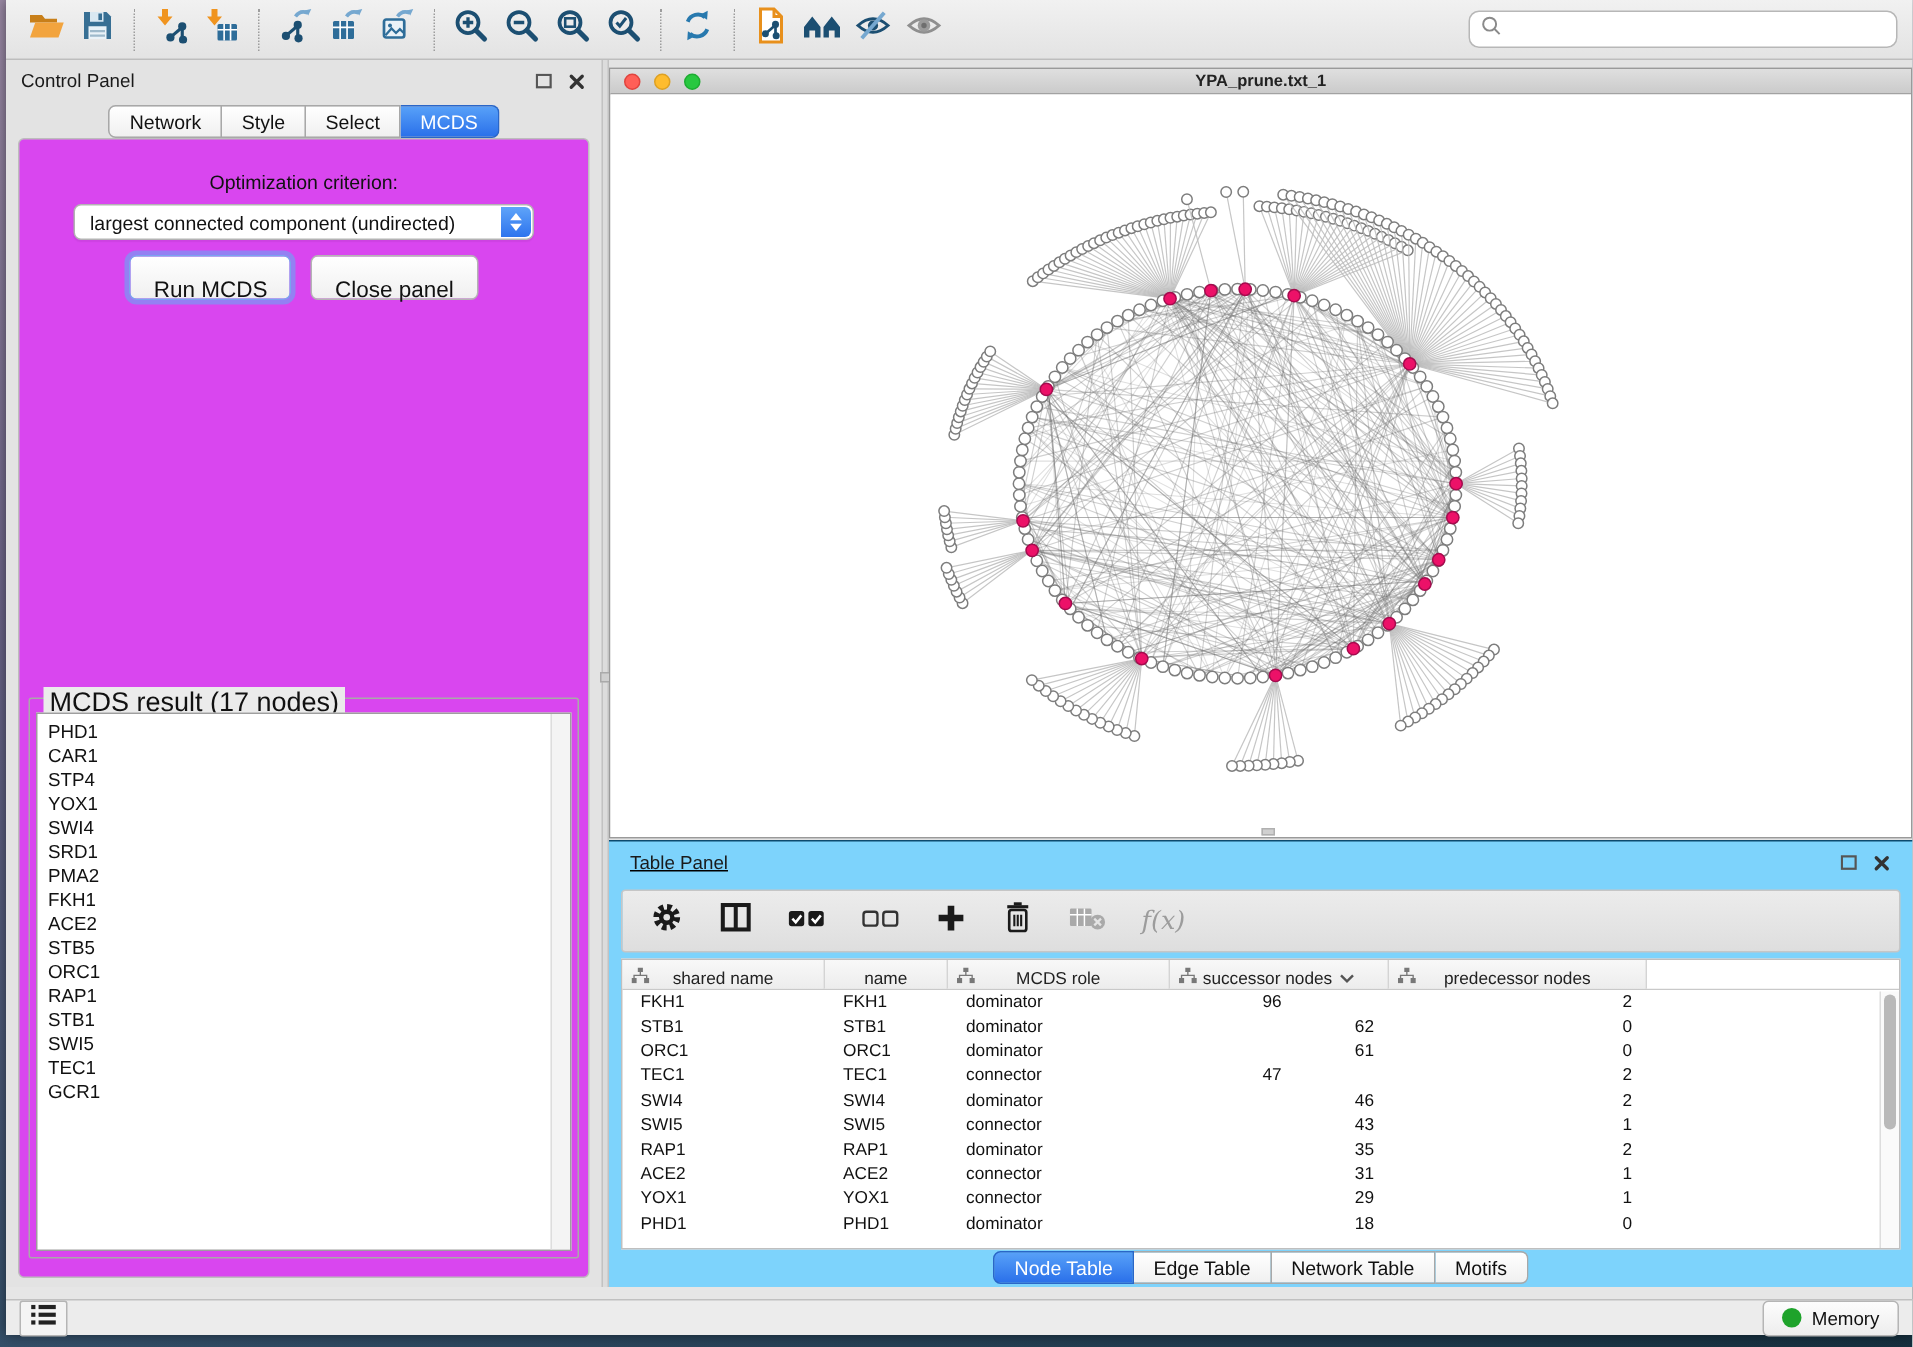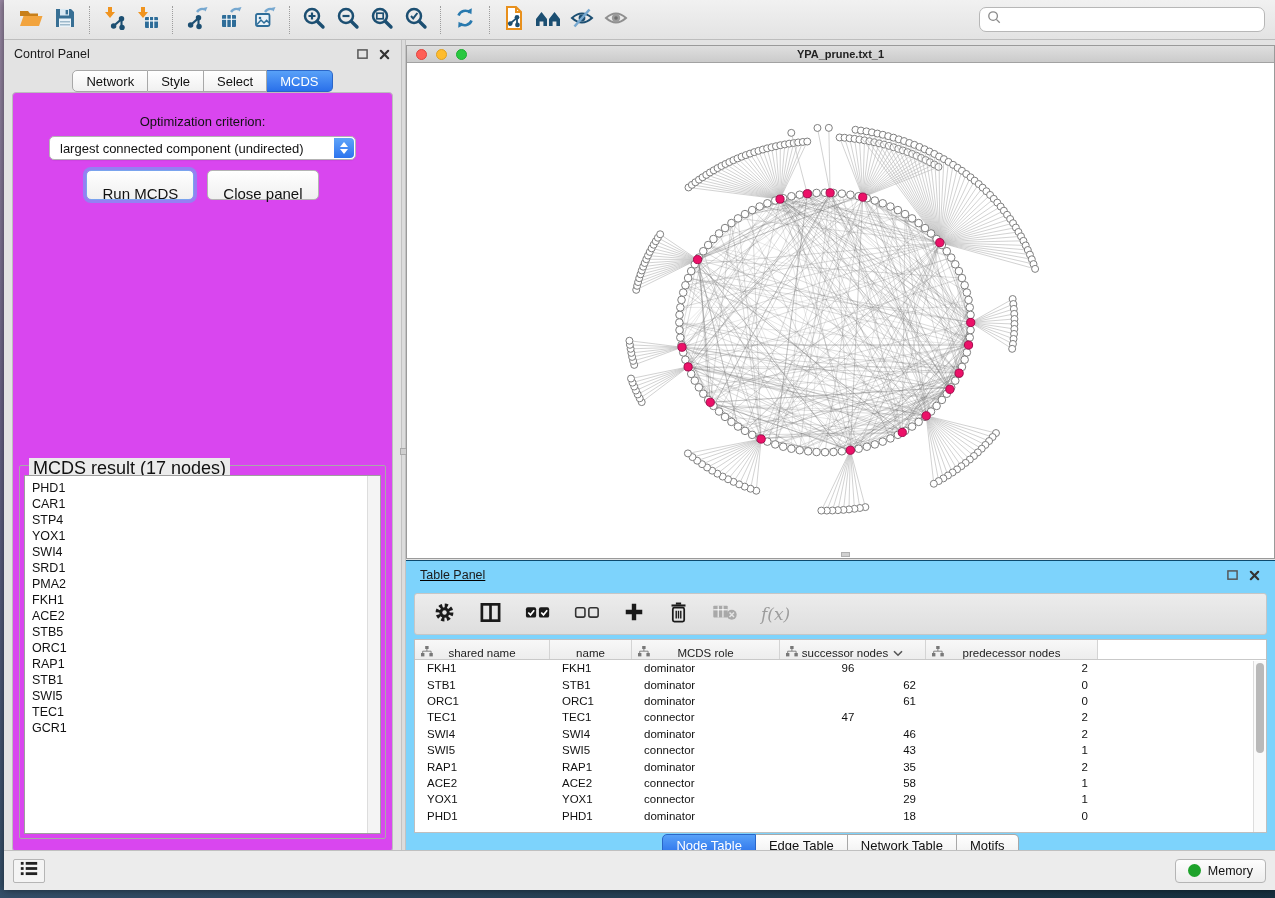--- a/index.html
+++ b/index.html
@@ -82,21 +82,21 @@
   .th .tree-ic { position:absolute; left:6px; }
   .th { position:relative; }
   #tp-rows { font-size:11.5px; color:#111; }
   .tr { display:flex; height:16.4px; align-items:center; }
   .td { overflow:hidden; white-space:nowrap; }
   #tp-scroll { position:absolute; right:0; top:21px; bottom:0; width:13px; background:#fafafa; border-left:1px solid #ddd; }
   #tp-thumb { position:absolute; left:2px; right:2px; top:2px; height:90px; background:#b9b9b9; border-radius:5px; }
   #tp-tabs { position:absolute; left:0; right:0; top:273px; display:flex; justify-content:center; }
 
   
-  #status-bar { position:absolute; left:0; right:0; bottom:0; height:40px; background:#ececec;
+  #status-bar { position:absolute; left:0; right:0; bottom:0; height:24px; background:#ececec;
     border-top:1px solid #c0c0c0; display:flex; align-items:center; justify-content:space-between; padding:0 9px; }
   #list-btn { width:32px; height:24px; background:#f4f4f4; border:1px solid #b5b5b5; border-radius:2px;
     display:flex; align-items:center; justify-content:center; }
   #memory-btn { height:24px; background:linear-gradient(#fdfdfd,#ededed); border:1px solid #b5b5b5; border-radius:4px;
     display:flex; align-items:center; gap:7px; padding:0 12px; font-size:12.5px; color:#111; }
   #memory-dot { width:13px; height:13px; border-radius:50%; background:#1ea32b; }
 </style>
 </head>
 <body>
 
@@ -1347,21 +1347,21 @@
               <div class="td" style="width: 135px; text-align: left; padding: 0px 0px 0px 12px;">RAP1</div>
               <div class="td" style="width: 82px; text-align: left; padding: 0px 0px 0px 12px;">RAP1</div>
               <div class="td" style="width: 148px; text-align: left; padding: 0px 0px 0px 12px;">dominator</div>
               <div class="td" style="width: 146px; text-align: right; padding: 0px 10px 0px 0px;">35</div>
               <div class="td" style="width: 172px; text-align: right; padding: 0px 10px 0px 0px;">2</div>
             </div>
             <div class="tr">
               <div class="td" style="width: 135px; text-align: left; padding: 0px 0px 0px 12px;">ACE2</div>
               <div class="td" style="width: 82px; text-align: left; padding: 0px 0px 0px 12px;">ACE2</div>
               <div class="td" style="width: 148px; text-align: left; padding: 0px 0px 0px 12px;">connector</div>
-              <div class="td" style="width: 146px; text-align: right; padding: 0px 10px 0px 0px;">58</div>
+              <div class="td" style="width: 146px; text-align: right; padding: 0px 10px 0px 0px;">31</div>
               <div class="td" style="width: 172px; text-align: right; padding: 0px 10px 0px 0px;">1</div>
             </div>
             <div class="tr">
               <div class="td" style="width: 135px; text-align: left; padding: 0px 0px 0px 12px;">YOX1</div>
               <div class="td" style="width: 82px; text-align: left; padding: 0px 0px 0px 12px;">YOX1</div>
               <div class="td" style="width: 148px; text-align: left; padding: 0px 0px 0px 12px;">connector</div>
               <div class="td" style="width: 146px; text-align: right; padding: 0px 10px 0px 0px;">29</div>
               <div class="td" style="width: 172px; text-align: right; padding: 0px 10px 0px 0px;">1</div>
             </div>
             <div class="tr">

